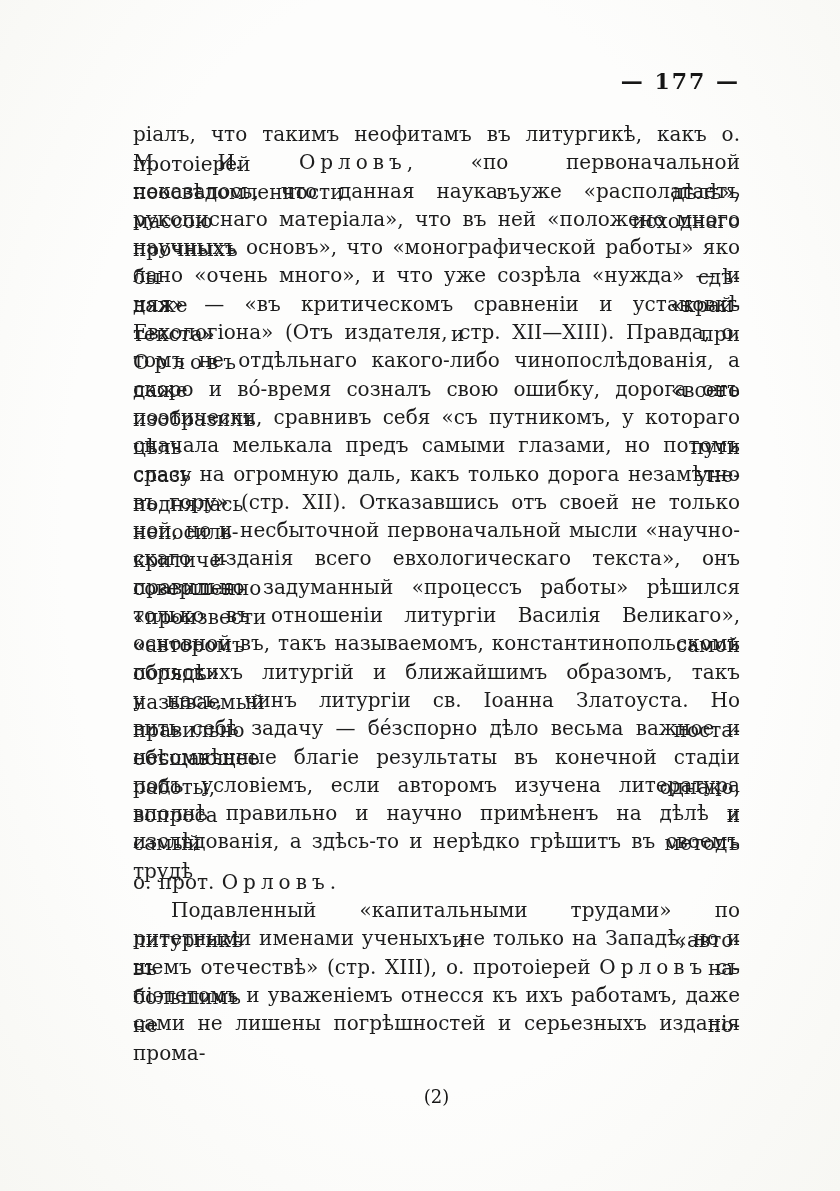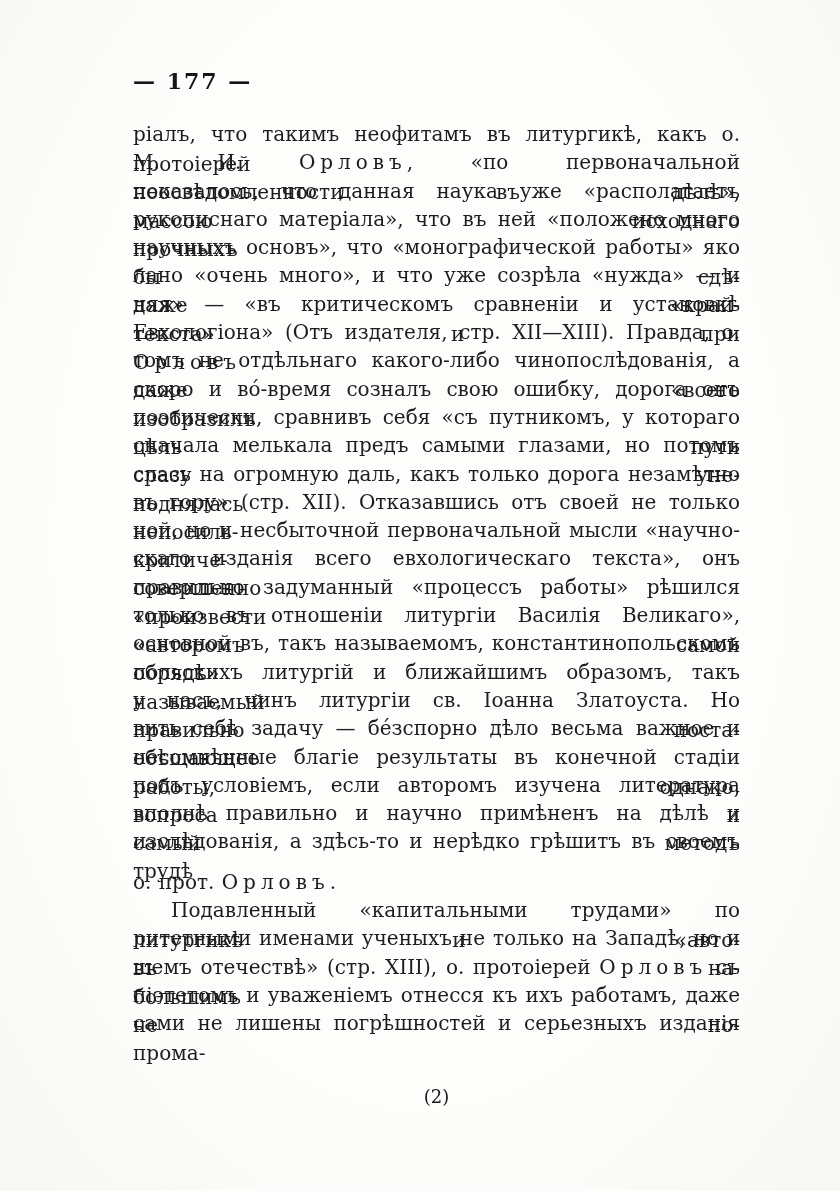--- a/index.html
+++ b/index.html
@@ -18,21 +18,21 @@
   .scan-page {
     position: absolute;
     inset: 0;
     background: radial-gradient(ellipse at 50% 45%, #fdfdfc 60%, #f7f7f3 100%);
   }
   .page-number-header {
     position: absolute;
     top: 68px;
     left: 133px;
     width: 607px;
-    text-align: left;
+    text-align: right;
     font-size: 22px;
     font-weight: bold;
     letter-spacing: 2px;
     color: #161616;
   }
   .text-column {
     position: absolute;
     top: 119px;
     left: 133px;
     width: 607px;

